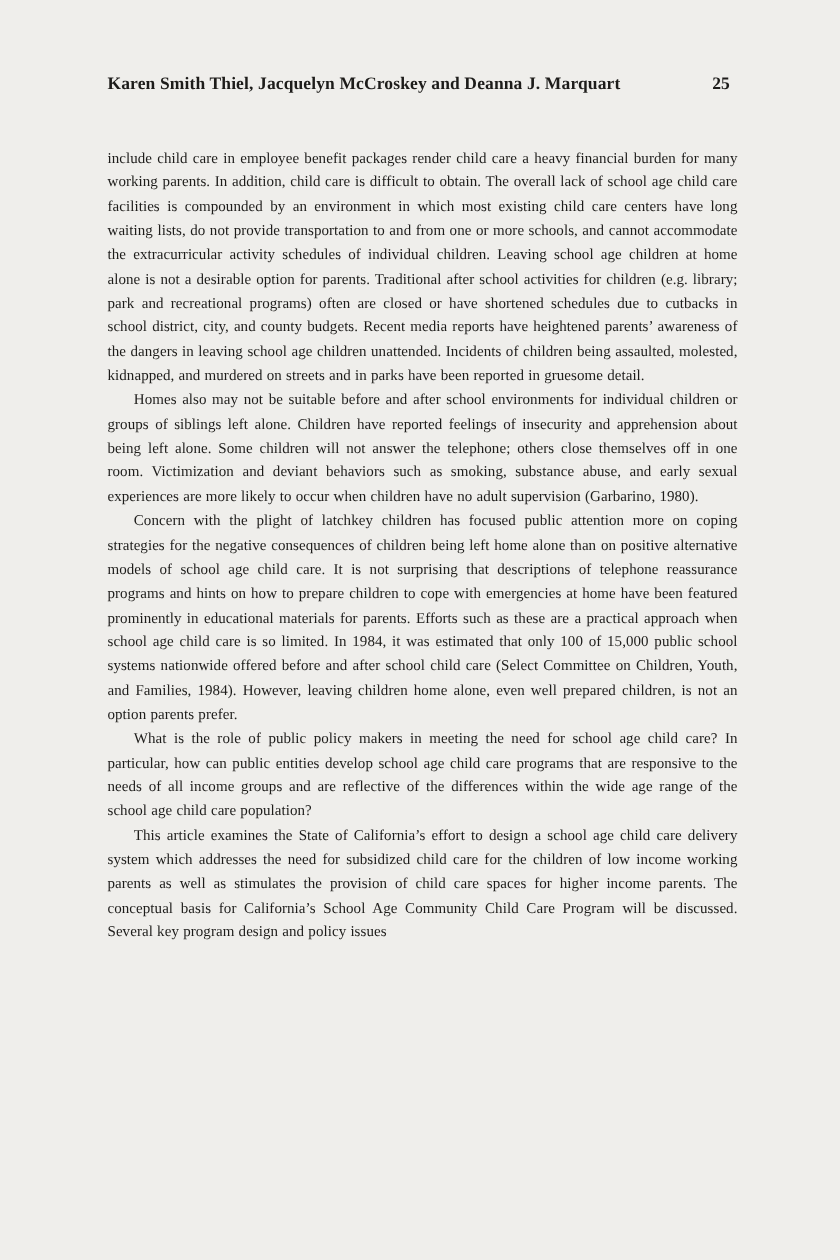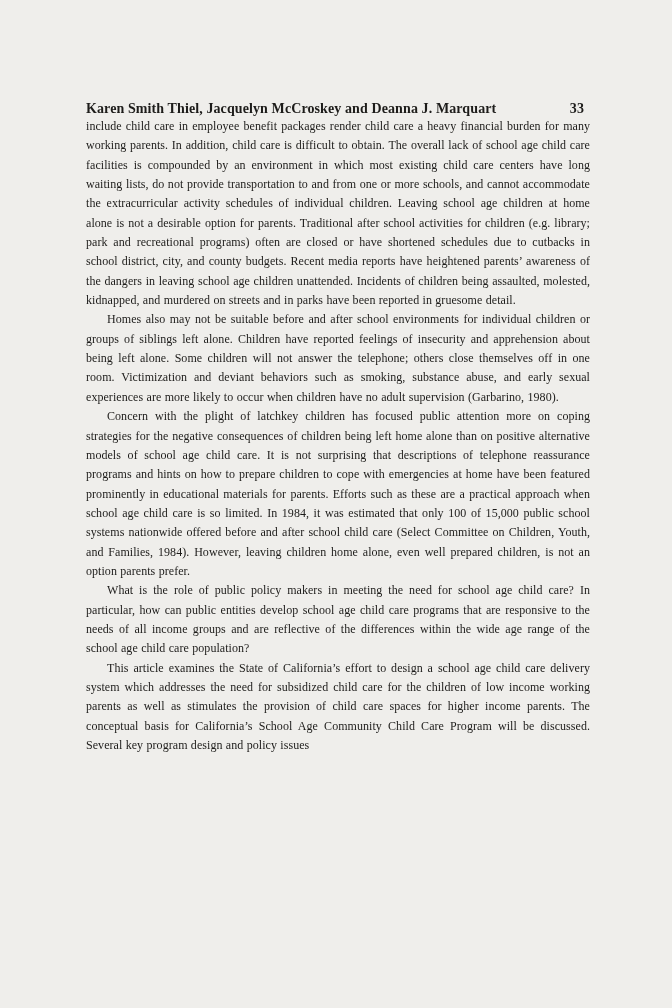--- a/index.html
+++ b/index.html
@@ -26,21 +26,20 @@
     top: 60px;
     left: 86px;
     width: 504px;
     display: flex;
     justify-content: space-between;
     align-items: center;
     font-weight: bold;
     font-size: 14px;
     letter-spacing: 0.1px;
     white-space: nowrap;
-    margin-top: 41px;
   }
   .running-header .pagenum {
     padding-right: 6px;
   }
   .article-body {
     position: absolute;
     top: 117px;
     left: 86px;
     width: 504px;
     font-size: 12px;
@@ -56,21 +55,21 @@
     text-indent: 21px;
   }
 </style>
 </head>
 <body>
 
 <div class="page">
 
   <div class="running-header">
     <span class="authors">Karen Smith Thiel, Jacquelyn McCroskey and Deanna J. Marquart</span>
-    <span class="pagenum">33</span>
+    <span class="pagenum">25</span>
   </div>
 
   <div class="article-body">
     <p>include child care in employee benefit packages render child care a heavy financial burden for many working parents. In addition, child care is difficult to obtain. The overall lack of school age child care facilities is compounded by an environment in which most existing child care centers have long waiting lists, do not provide transportation to and from one or more schools, and cannot accommodate the extracurricular activity schedules of individual children. Leaving school age children at home alone is not a desirable option for parents. Traditional after school activities for children (e.g. library; park and recreational programs) often are closed or have shortened schedules due to cutbacks in school district, city, and county budgets. Recent media reports have heightened parents’ awareness of the dangers in leaving school age children unattended. Incidents of children being assaulted, molested, kidnapped, and murdered on streets and in parks have been reported in gruesome detail.</p>
     <p class="indent">Homes also may not be suitable before and after school environments for individual children or groups of siblings left alone. Children have reported feelings of insecurity and apprehension about being left alone. Some children will not answer the telephone; others close themselves off in one room. Victimization and deviant behaviors such as smoking, substance abuse, and early sexual experiences are more likely to occur when children have no adult supervision (Garbarino, 1980).</p>
     <p class="indent">Concern with the plight of latchkey children has focused public attention more on coping strategies for the negative consequences of children being left home alone than on positive alternative models of school age child care. It is not surprising that descriptions of telephone reassurance programs and hints on how to prepare children to cope with emergencies at home have been featured prominently in educational materials for parents. Efforts such as these are a practical approach when school age child care is so limited. In 1984, it was estimated that only 100 of 15,000 public school systems nationwide offered before and after school child care (Select Committee on Children, Youth, and Families, 1984). However, leaving children home alone, even well prepared children, is not an option parents prefer.</p>
     <p class="indent">What is the role of public policy makers in meeting the need for school age child care? In particular, how can public entities develop school age child care programs that are responsive to the needs of all income groups and are reflective of the differences within the wide age range of the school age child care population?</p>
     <p class="indent">This article examines the State of California’s effort to design a school age child care delivery system which addresses the need for subsidized child care for the children of low income working parents as well as stimulates the provision of child care spaces for higher income parents. The conceptual basis for California’s School Age Community Child Care Program will be discussed. Several key program design and policy issues</p>
   </div>
 

